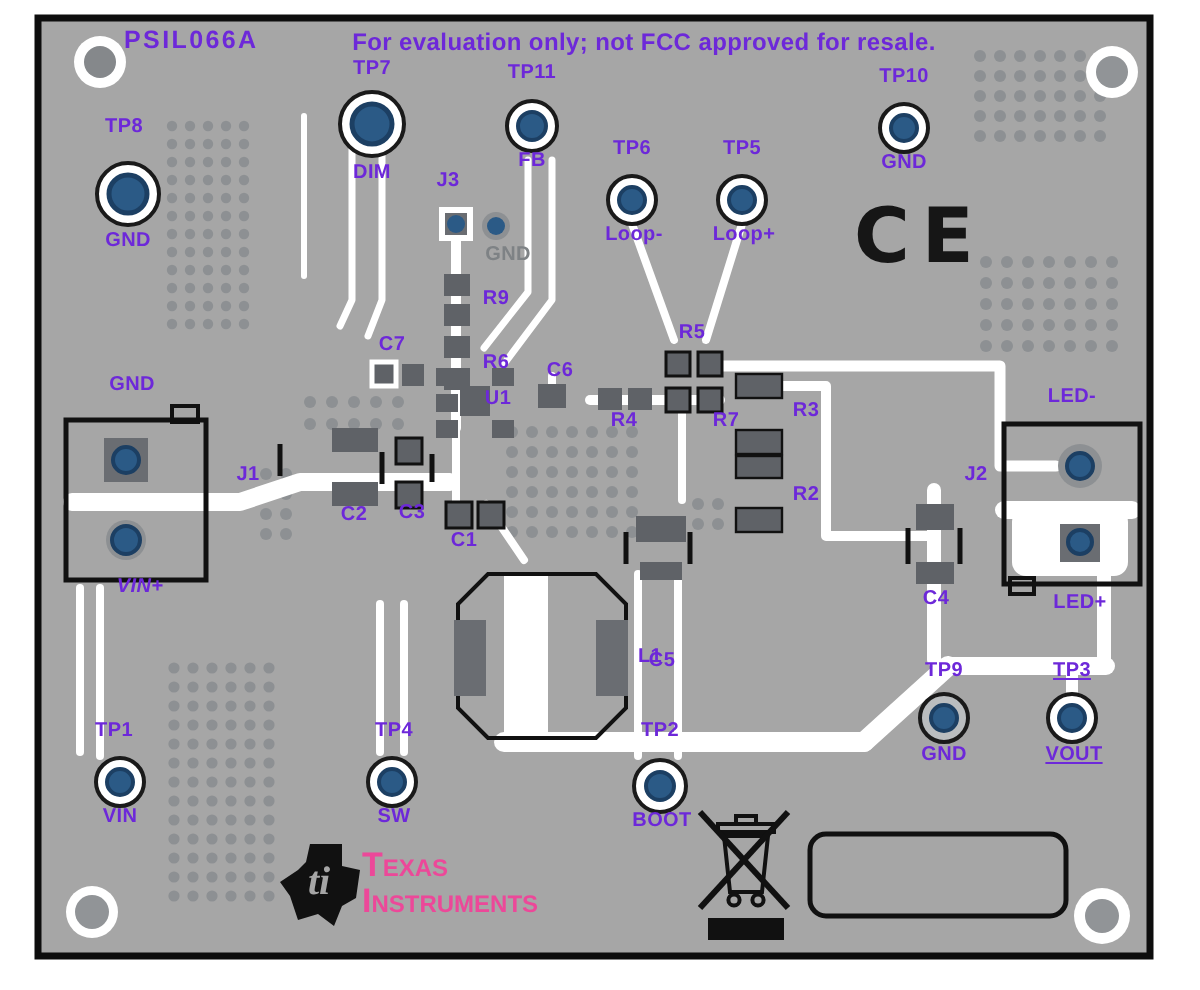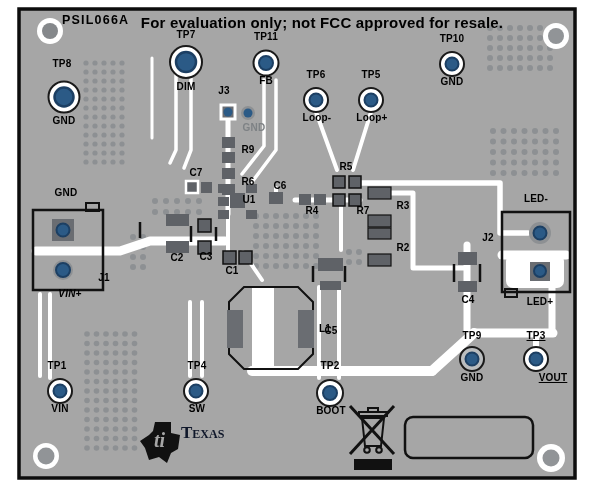--- a/index.html
+++ b/index.html
@@ -1,26 +1,26 @@
 <!DOCTYPE html>
 <html><head>
 <meta charset="utf-8">
 <style>
   html,body{margin:0;padding:0;background:#fff;}
   #stage{position:relative;width:600px;height:495px;background:#fff;overflow:hidden;
          font-family:"Liberation Sans",sans-serif;}
   #pcb-svg{position:absolute;left:0;top:0;z-index:1;}
   .lbl{position:absolute;transform:translateX(-50%);font:bold 10px "Liberation Sans",sans-serif;
-       color:#000000;letter-spacing:.2px;white-space:nowrap;z-index:3;}
+       color:#6d28d9;letter-spacing:.2px;white-space:nowrap;z-index:3;}
   .lbl.gray{color:#7e8285;}
   .title{font-size:12.5px;letter-spacing:1.2px;transform:none;}
-  .banner{font-size:15px;}
+  .banner{font-size:12px;}
   .ce{font:bold 38px "DejaVu Sans",sans-serif;letter-spacing:6px;transform:none;color:#161616;z-index:3;position:absolute;}
-  .logo-txt{position:absolute;z-index:3;transform:none;font-family:Liberation Serif, serif;
-            font-variant:small-caps;font-weight:bold;color:#0f172a;white-space:nowrap;}
+  .logo-txt{position:absolute;z-index:3;transform:none;font-family:Liberation Sans, sans-serif;
+            font-variant:small-caps;font-weight:bold;color:#ec4899;white-space:nowrap;}
 </style>
 </head>
 <body>
 
 <div id="stage">
 
   <svg id="pcb-svg" width="600" height="495" viewBox="0 0 600 495">
 
     <rect x="19" y="9" width="556" height="469" fill="#a6a6a6" stroke="#0d0d0d" stroke-width="3.5"></rect>
 
@@ -508,20 +508,21 @@
       <line x1="-2" y1="-2" x2="42" y2="46" stroke-width="3"></line>
       <line x1="42" y1="-2" x2="-2" y2="46" stroke-width="3"></line>
       <rect x="3" y="52" width="36" height="9" fill="#111"></rect>
     </g>
 
     <rect x="405" y="417" width="128" height="41" rx="8" fill="none" stroke="#111" stroke-width="2.5"></rect>
   </svg>
 
   <div class="lbl title" style="left:62px;top:13px;">PSIL066A</div>
   <div class="lbl banner" style="left:322px;top:14px;">For evaluation only; not FCC approved for resale.</div>
+  <div class="ce" style="left:427px;top:96px;">CE</div>
 
   <div class="lbl" style="left:62px;top:58px;">TP8</div>
   <div class="lbl" style="left:64px;top:115px;">GND</div>
   <div class="lbl" style="left:186px;top:29px;">TP7</div>
   <div class="lbl" style="left:186px;top:81px;">DIM</div>
   <div class="lbl" style="left:266px;top:31px;">TP11</div>
   <div class="lbl" style="left:266px;top:75px;">FB</div>
   <div class="lbl" style="left:316px;top:69px;">TP6</div>
   <div class="lbl" style="left:317px;top:112px;">Loop-</div>
   <div class="lbl" style="left:371px;top:69px;">TP5</div>
@@ -530,24 +531,24 @@
   <div class="lbl" style="left:452px;top:76px;">GND</div>
   <div class="lbl" style="left:57px;top:360px;">TP1</div>
   <div class="lbl" style="left:60px;top:403px;">VIN</div>
   <div class="lbl" style="left:197px;top:360px;">TP4</div>
   <div class="lbl" style="left:197px;top:403px;">SW</div>
   <div class="lbl" style="left:330px;top:360px;">TP2</div>
   <div class="lbl" style="left:331px;top:405px;">BOOT</div>
   <div class="lbl" style="left:472px;top:330px;">TP9</div>
   <div class="lbl" style="left:472px;top:372px;">GND</div>
   <div class="lbl" style="left:536px;top:330px;text-decoration:underline;">TP3</div>
-  <div class="lbl" style="left:553px;top:372px;text-decoration:underline;">VOUT</div>
+  <div class="lbl" style="left:537px;top:372px;text-decoration:underline;">VOUT</div>
 
   <div class="lbl" style="left:66px;top:187px;">GND</div>
-  <div class="lbl" style="left:104px;top:232px;margin-top:40px;">J1</div>
+  <div class="lbl" style="left:124px;top:232px;">J1</div>
   <div class="lbl" style="left:70px;top:288px;font-style:italic;">VIN+</div>
   <div class="lbl" style="left:536px;top:193px;">LED-</div>
   <div class="lbl" style="left:488px;top:232px;">J2</div>
   <div class="lbl" style="left:540px;top:296px;">LED+</div>
   <div class="lbl" style="left:224px;top:85px;">J3</div>
   <div class="lbl gray" style="left:254px;top:122px;">GND</div>
 
   <div class="lbl" style="left:248px;top:144px;">R9</div>
   <div class="lbl" style="left:248px;top:176px;">R6</div>
   <div class="lbl" style="left:196px;top:167px;">C7</div>
@@ -559,13 +560,14 @@
   <div class="lbl" style="left:403px;top:200px;">R3</div>
   <div class="lbl" style="left:403px;top:242px;">R2</div>
   <div class="lbl" style="left:177px;top:252px;">C2</div>
   <div class="lbl" style="left:206px;top:251px;">C3</div>
   <div class="lbl" style="left:232px;top:265px;">C1</div>
   <div class="lbl" style="left:331px;top:297px;margin-top:28px;">C5</div>
   <div class="lbl" style="left:468px;top:294px;">C4</div>
   <div class="lbl" style="left:325px;top:323px;">L1</div>
 
   <div class="logo-txt" style="left:181px;top:423px;font-size:17px;">Texas</div>
+  <div class="logo-txt" style="left:181px;top:441px;font-size:17px;">Instruments</div>
 </div>
 
 </body></html>

